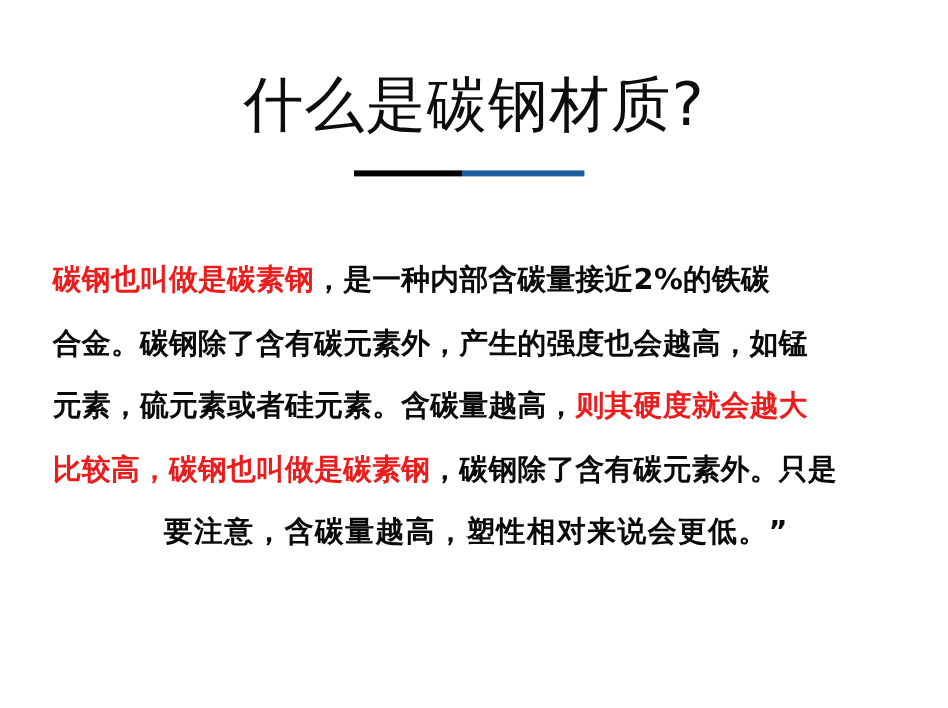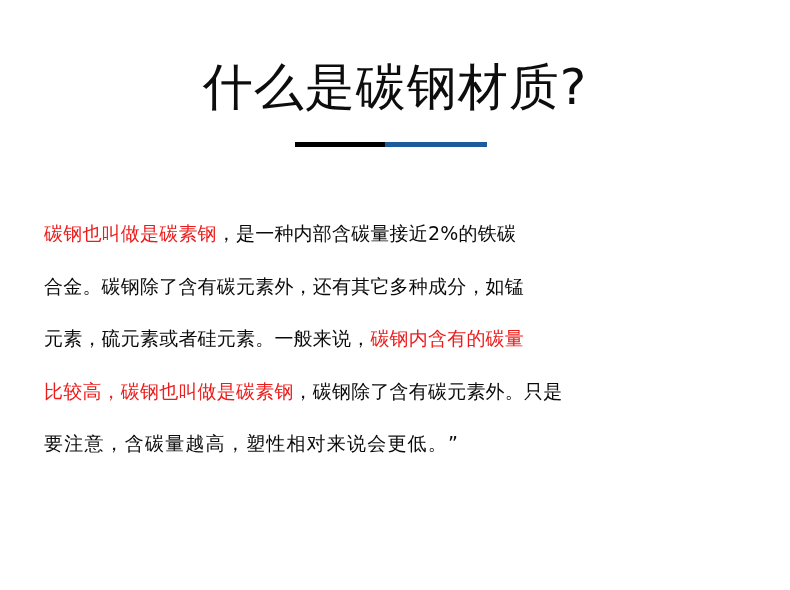--- a/index.html
+++ b/index.html
@@ -63,38 +63,39 @@
 
   
   .body-block {
     position: absolute;
     left: 44px;
     top: 207px;
     width: 706px;
   }
   .body-line {
     font-family: "DejaVu Sans", "Liberation Sans", sans-serif;
-    font-weight: 400;
-    font-size: 19px;
+    font-weight: 700;
+    font-size: 24px;
     line-height: 52.5px;
     color: #0a0a0a;
     white-space: nowrap;
     letter-spacing: 0.2px;
   }
   .seg {
     display: inline;
   }
   .seg-red {
     color: #ec1c1c;
   }
   .seg-black {
     color: #0a0a0a;
   }
   .line-5 {
     letter-spacing: 1.2px;
+    text-align: center;
   }
 </style>
 </head>
 <body>
 
 <div class="slide">
 
   <div class="title-block">
     <h1 class="slide-title">什么是碳钢材质?</h1>
   </div>
@@ -102,24 +103,24 @@
   <div class="divider">
     <div class="divider-left"></div>
     <div class="divider-right"></div>
   </div>
 
   <div class="body-block">
     <div class="body-line">
       <span class="seg seg-red">碳钢也叫做是碳素钢</span><span class="seg seg-black">，是一种内部含碳量接近2%的铁碳</span>
     </div>
     <div class="body-line">
-      <span class="seg seg-black">合金。碳钢除了含有碳元素外，还有其它多种成分，如锰</span>
+      <span class="seg seg-black">合金。碳钢除了含有碳元素外，产生的强度也会越高，如锰</span>
     </div>
     <div class="body-line">
-      <span class="seg seg-black">元素，硫元素或者硅元素。一般来说，</span><span class="seg seg-red">碳钢内含有的碳量</span>
+      <span class="seg seg-black">元素，硫元素或者硅元素。含碳量越高，</span><span class="seg seg-red">则其硬度就会越大</span>
     </div>
     <div class="body-line">
       <span class="seg seg-red">比较高，碳钢也叫做是碳素钢</span><span class="seg seg-black">，碳钢除了含有碳元素外。只是</span>
     </div>
     <div class="body-line line-5">
       <span class="seg seg-black">要注意，含碳量越高，塑性相对来说会更低。”</span>
     </div>
   </div>
 
 </div>

